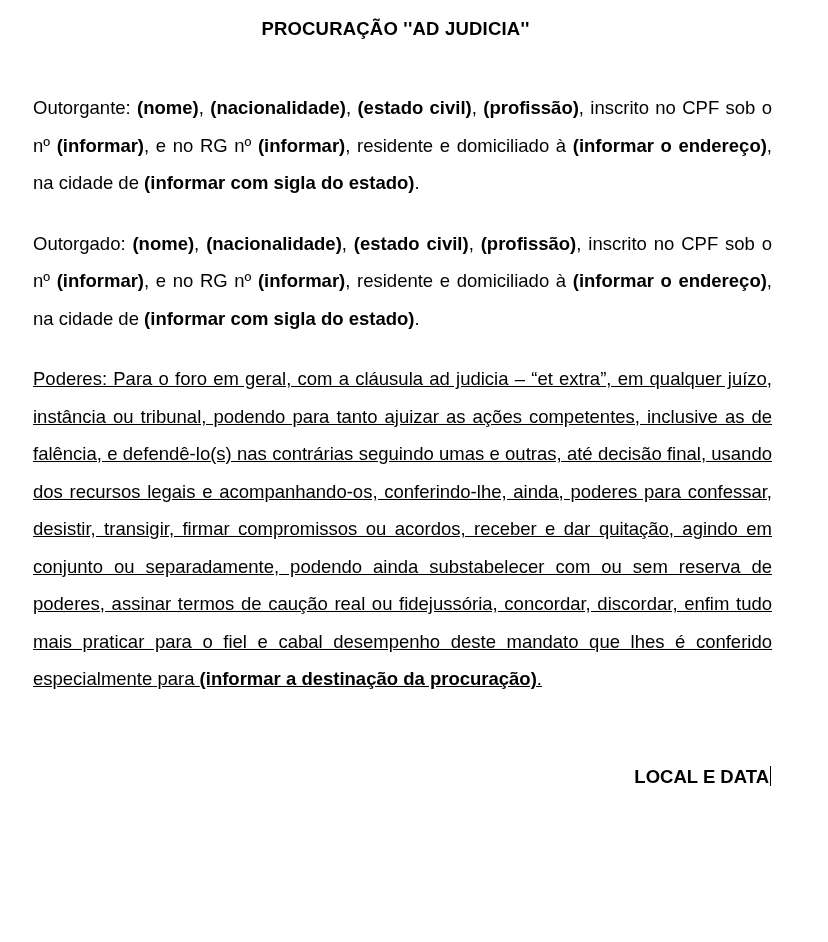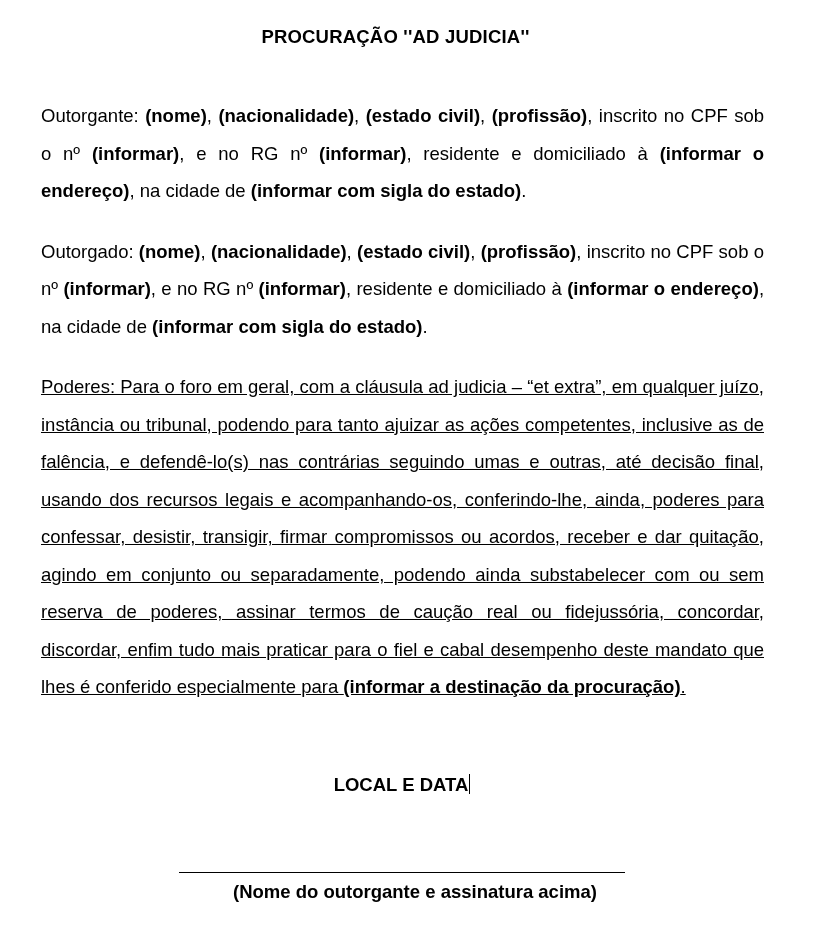--- a/index.html
+++ b/index.html
@@ -14,55 +14,55 @@
     color: #000000;
     overflow: hidden;
     position: relative;
   }
 
   .page {
     position: relative;
     width: 828px;
     height: 942px;
     box-sizing: border-box;
-    padding: 8px 56px 0 33px;
+    padding: 0 56px 0 33px;
   }
 
   .doc-title {
     text-align: center;
     font-weight: bold;
     font-size: 18.5px;
     letter-spacing: 0.2px;
     margin: 0;
     padding-top: 18px;
     padding-right: 14px;
     line-height: 1.2;
   }
 
   .para {
     font-size: 18.5px;
     line-height: 37.5px;
     text-align: justify;
     text-justify: inter-word;
-    margin: 8px;
+    margin: 0;
     -webkit-hyphens: none;
     hyphens: none;
   }
 
   .para b {
     font-weight: bold;
   }
 
   #para-outorgante { margin-top: 49px; }
   #para-outorgado  { margin-top: 23px; }
   #para-poderes    { margin-top: 23px; text-decoration: underline; }
 
   .local-data-row {
     margin-top: 60px;
-    text-align: center;
+    text-align: right;
     padding-right: 1px;
     font-size: 18.5px;
     line-height: 37.5px;
     font-weight: bold;
     white-space: nowrap;
   }
 
   .caret {
     display: inline-block;
     width: 1px;
@@ -106,18 +106,14 @@
   <h1 class="doc-title">PROCURAÇÃO ''AD JUDICIA''</h1>
 
   <p class="para" id="para-outorgante"><span>Outorgante: </span><b>(nome)</b><span>, </span><b>(nacionalidade)</b><span>, </span><b>(estado civil)</b><span>, </span><b>(profissão)</b><span>, inscrito no CPF sob o nº </span><b>(informar)</b><span>, e no RG nº </span><b>(informar)</b><span>, residente e domiciliado à </span><b>(informar o endereço)</b><span>, na cidade de </span><b>(informar com sigla do estado)</b><span>.</span></p>
 
   <p class="para" id="para-outorgado"><span>Outorgado: </span><b>(nome)</b><span>, </span><b>(nacionalidade)</b><span>, </span><b>(estado civil)</b><span>, </span><b>(profissão)</b><span>, inscrito no CPF sob o nº </span><b>(informar)</b><span>, e no RG nº </span><b>(informar)</b><span>, residente e domiciliado à </span><b>(informar o endereço)</b><span>, na cidade de </span><b>(informar com sigla do estado)</b><span>.</span></p>
 
   <p class="para" id="para-poderes"><span>Poderes: Para o foro em geral, com a cláusula ad judicia – “et  extra”, em qualquer juízo, instância ou tribunal, podendo para tanto ajuizar as ações competentes, inclusive as de falência, e defendê-lo(s) nas contrárias seguindo umas e outras, até decisão final, usando dos recursos legais e acompanhando-os, conferindo-lhe, ainda, poderes para confessar, desistir, transigir, firmar compromissos ou acordos, receber e dar quitação, agindo em conjunto ou separadamente, podendo ainda substabelecer com ou sem reserva de poderes, assinar termos de caução real ou fidejussória, concordar, discordar, enfim tudo mais praticar para o fiel e cabal desempenho deste mandato que lhes é conferido especialmente para </span><b>(informar a destinação da procuração)</b><span>.</span></p>
 
   <div class="local-data-row"><span>LOCAL E DATA</span><span class="caret"></span></div>
 
-  <div class="signature-block">
-    <div class="signature-rule"></div>
-    <div class="signature-caption">(Nome do outorgante e assinatura acima)</div>
-  </div>
 
 </div>
 
 </body></html>

